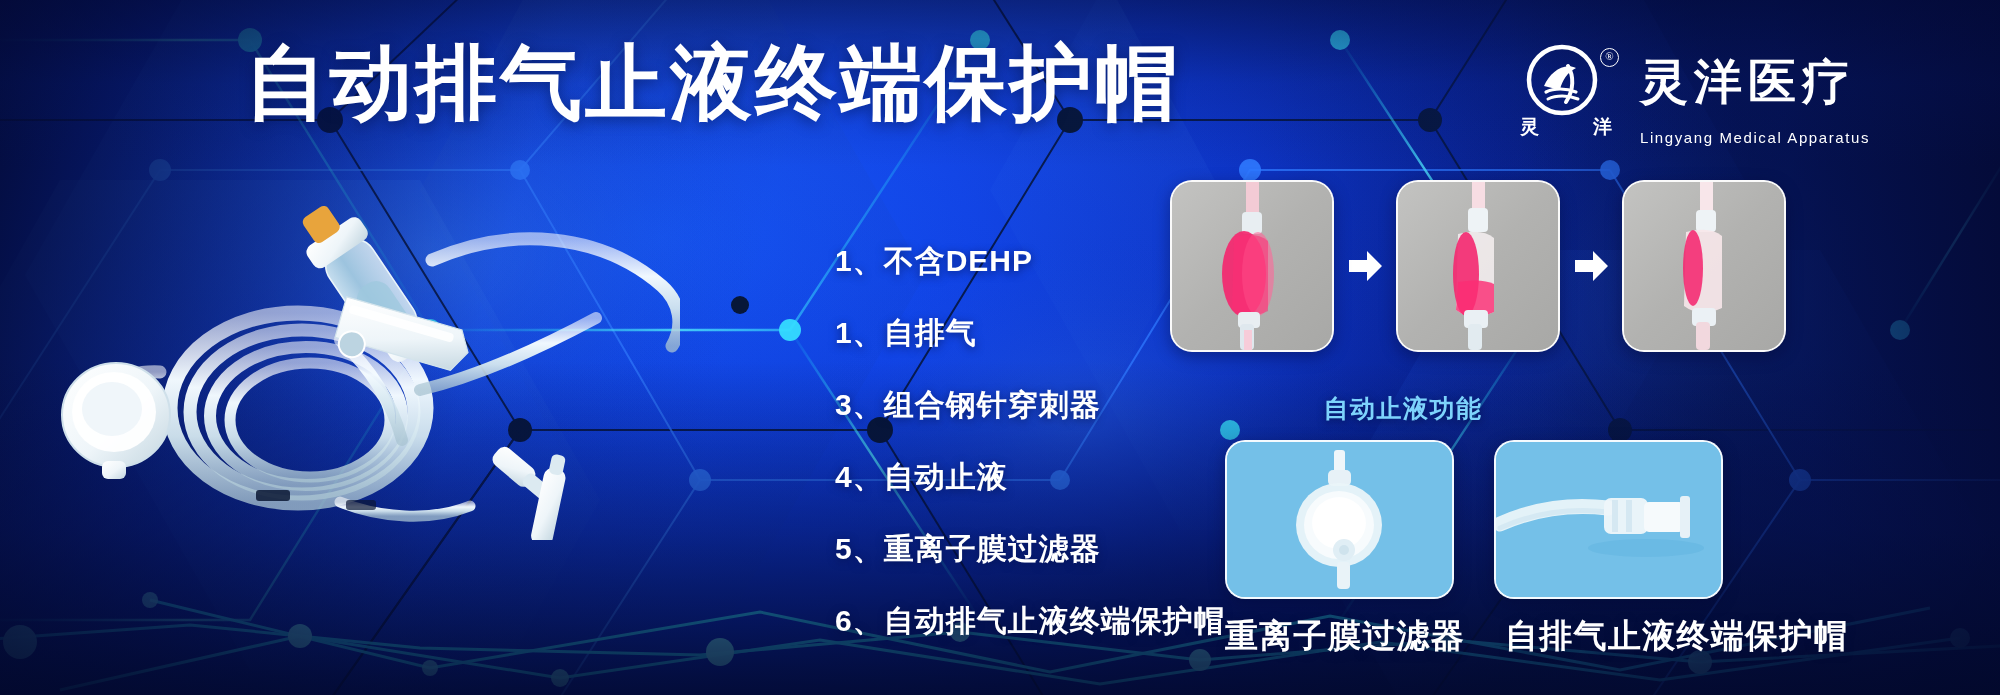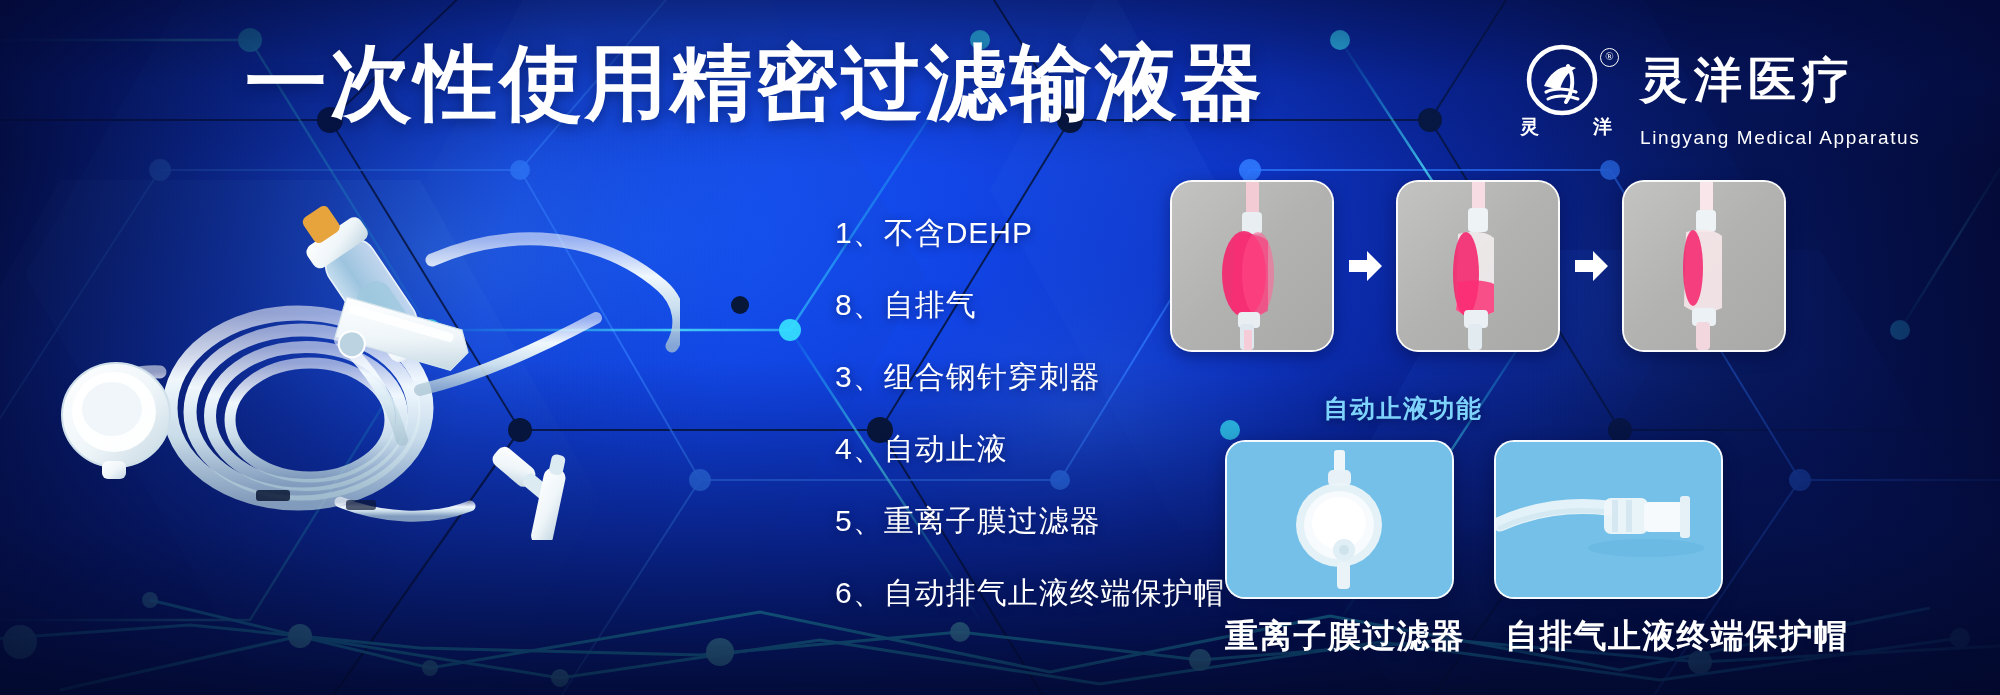--- a/index.html
+++ b/index.html
@@ -128,43 +128,44 @@
     color: #ffffff;
     font-size: 48px;
     font-weight: bold;
     letter-spacing: 6px;
     line-height: 1.06;
     white-space: nowrap;
     margin-top: 28px;
   }
   .logo-en {
     color: #ffffff;
-    font-size: 19px;
+    font-size: 15px;
     letter-spacing: 1.6px;
     line-height: 1.2;
     margin-top: 21px;
     white-space: nowrap;
   }
 
   
   .features {
     position: absolute;
     left: 835px;
     top: 218px;
     width: 420px;
   }
   .feature-item {
     color: #ffffff;
     font-size: 30px;
-    font-weight: normal;
+    font-weight: bold;
     line-height: 1;
     margin-bottom: 42px;
     white-space: nowrap;
     text-shadow: 0 2px 9px rgba(0,14,64,0.6);
     letter-spacing: 1px;
+    margin-top: 28px;
   }
 
   
   .hero-photo {
     position: absolute;
     left: 40px;
     top: 140px;
     width: 640px;
     height: 400px;
   }
@@ -444,21 +445,21 @@
       <rect x="504" y="316" width="14" height="20" rx="5" fill="#dceaf1"></rect>
     </g>
 
     <g>
       <rect x="216" y="350" width="34" height="11" rx="3" fill="#0b1734" opacity="0.85"></rect>
       <rect x="306" y="360" width="30" height="10" rx="3" fill="#0b1734" opacity="0.7"></rect>
     </g>
   </svg>
 
   <div class="header">
-    <div class="main-title">一次性使用精密过滤输液器</div>
+    <div class="main-title">自动排气止液终端保护帽</div>
 
     <div class="logo-block">
       <div class="logo-mark">
         <svg viewBox="0 0 92 92" width="92" height="92">
           <circle cx="42" cy="38" r="33" fill="none" stroke="#ffffff" stroke-width="4.5"></circle>
           <path d="M24 44 C 30 30, 44 20, 56 26 C 48 30, 42 38, 40 48" fill="#ffffff"></path>
           <path d="M26 50 C 34 46, 46 46, 56 50" fill="none" stroke="#ffffff" stroke-width="3.2" stroke-linecap="round"></path>
           <path d="M28 57 C 36 53, 48 53, 58 57" fill="none" stroke="#ffffff" stroke-width="3" stroke-linecap="round"></path>
           <path d="M48 24 C 54 34, 54 48, 46 60" fill="none" stroke="#ffffff" stroke-width="4" stroke-linecap="round"></path>
         </svg>
@@ -470,21 +471,21 @@
       </div>
       <div class="logo-text">
         <div class="logo-cn">灵洋医疗</div>
         <div class="logo-en">Lingyang Medical Apparatus</div>
       </div>
     </div>
   </div>
 
   <div class="features">
     <div class="feature-item">1、不含DEHP</div>
-    <div class="feature-item">8、自排气</div>
+    <div class="feature-item">1、自排气</div>
     <div class="feature-item">3、组合钢针穿刺器</div>
     <div class="feature-item">4、自动止液</div>
     <div class="feature-item">5、重离子膜过滤器</div>
     <div class="feature-item">6、自动排气止液终端保护帽</div>
   </div>
 
   <div class="photo-row-top">
 
     <div class="photo-card">
       <svg viewBox="0 0 160 168" width="160" height="168">

